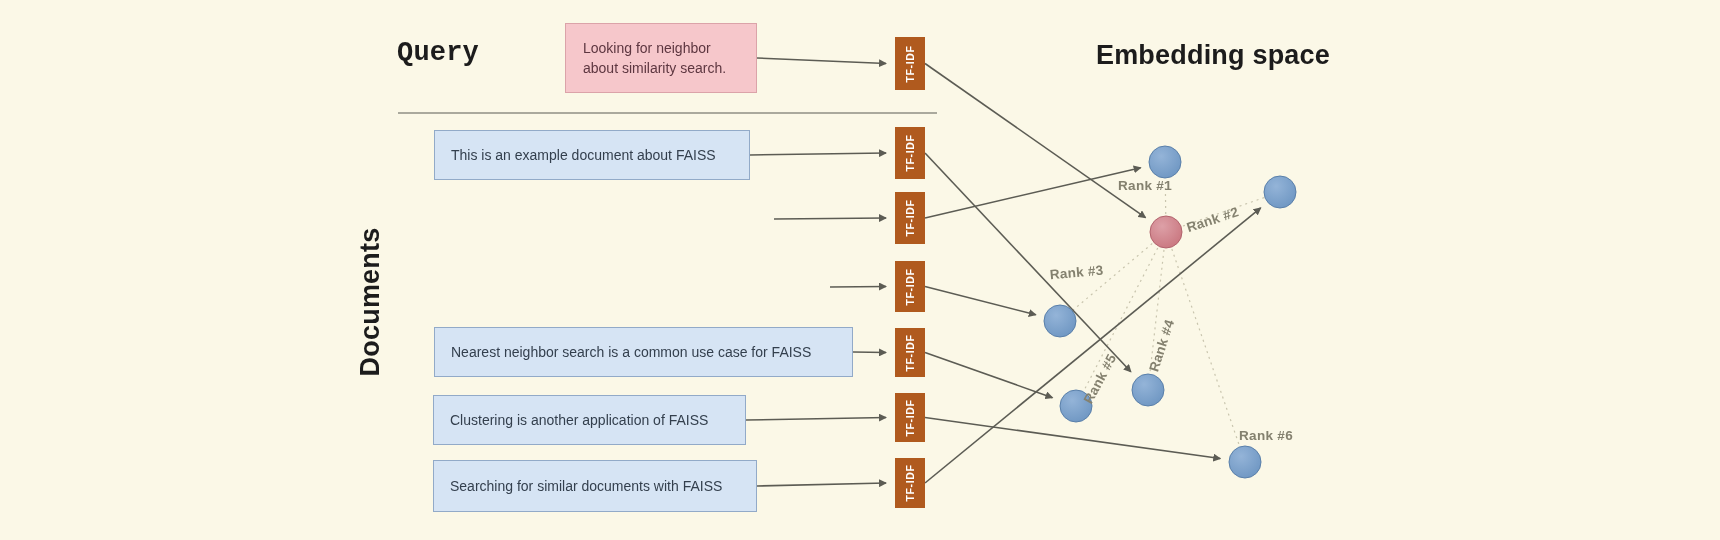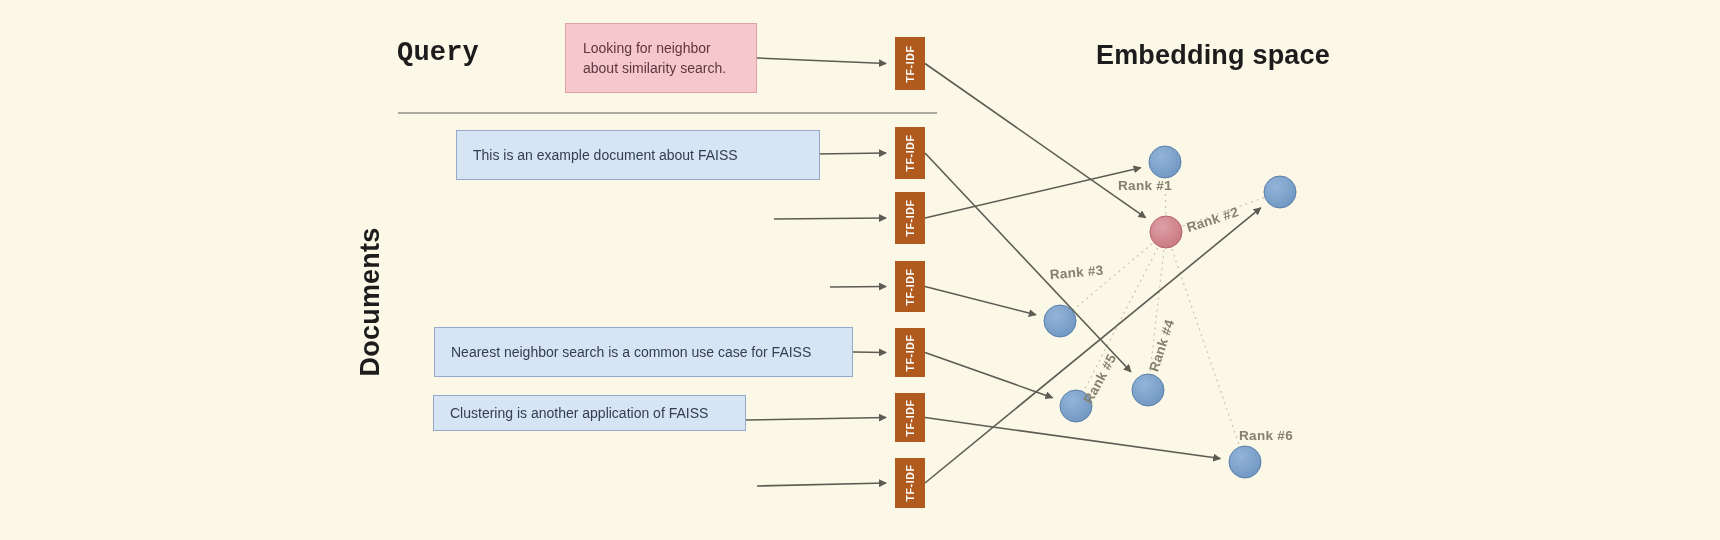--- a/index.html
+++ b/index.html
@@ -84,28 +84,31 @@
     </svg>
 
   <div class="section-title" id="query-title">Query</div>
   <div class="section-title" id="embed-title">Embedding space</div>
   <div class="section-title" id="docs-title">Documents</div>
 
   <div class="qbox" id="query-box">
     <span>Looking for neighbor about similarity search.</span>
   </div>
 
-  <div class="dbox" id="doc-box-0" style="left:456px;top:130px;width:364px;height:50px">
+  <div class="dbox" id="doc-box-0" style="left:434px;top:130px;width:316px;height:50px">
     <span>This is an example document about FAISS</span>
   </div>
   <div class="dbox" id="doc-box-3" style="left:434px;top:327px;width:419px;height:50px">
     <span>Nearest neighbor search is a common use case for FAISS</span>
   </div>
-  <div class="dbox" id="doc-box-4" style="left:433px;top:395px;width:313px;height:36px">
+  <div class="dbox" id="doc-box-4" style="left:433px;top:395px;width:313px;height:50px">
     <span>Clustering is another application of FAISS</span>
+  </div>
+  <div class="dbox" id="doc-box-5" style="left:433px;top:460px;width:324px;height:52px">
+    <span>Searching for similar documents with FAISS</span>
   </div>
 
   <div class="tfidf" id="tfidf-0" style="top:37px;height:53px">
     <span>TF-IDF</span>
     </div>
   <div class="tfidf" id="tfidf-1" style="top:127px;height:52px">
     <span>TF-IDF</span>
     </div>
   <div class="tfidf" id="tfidf-2" style="top:192px;height:52px">
     <span>TF-IDF</span>

